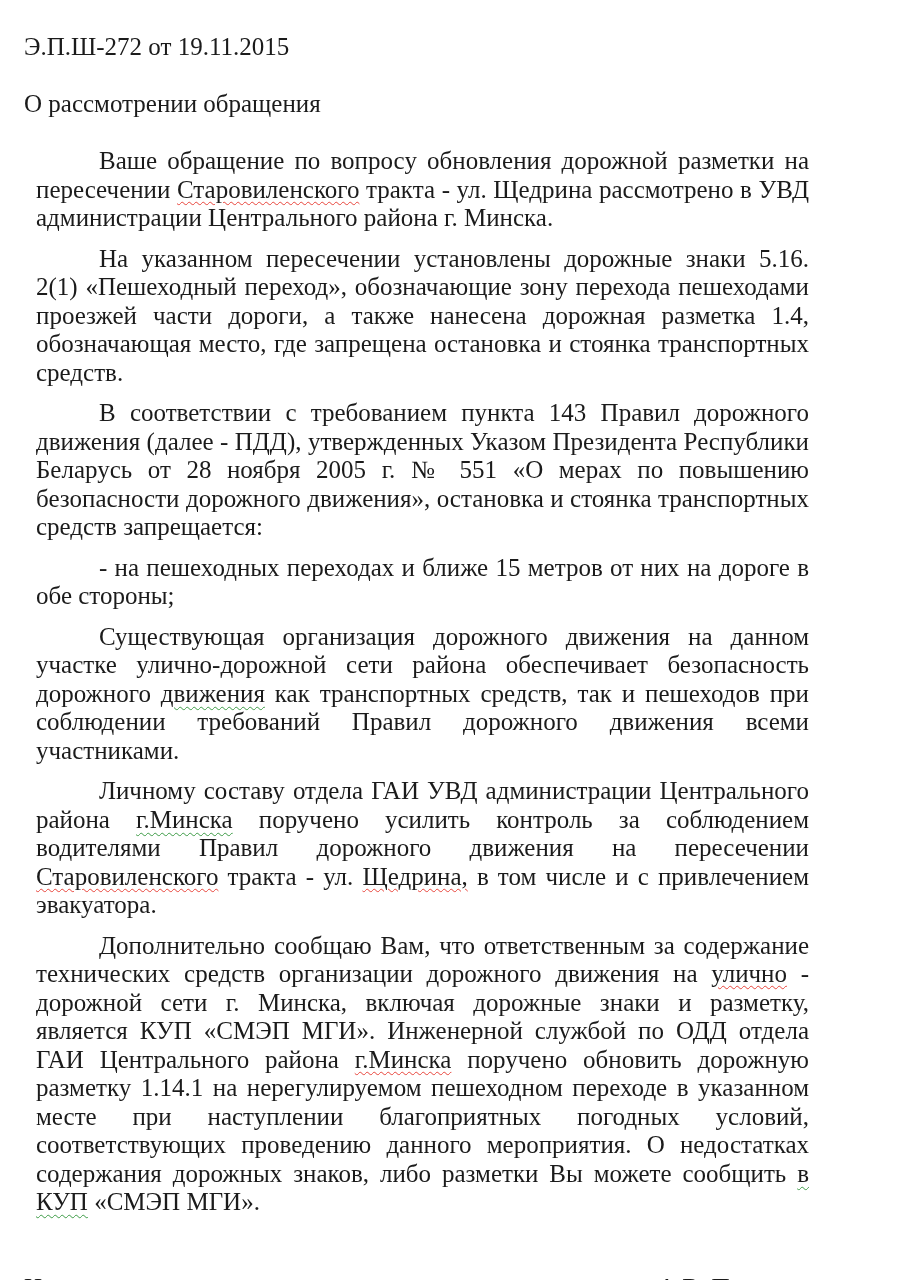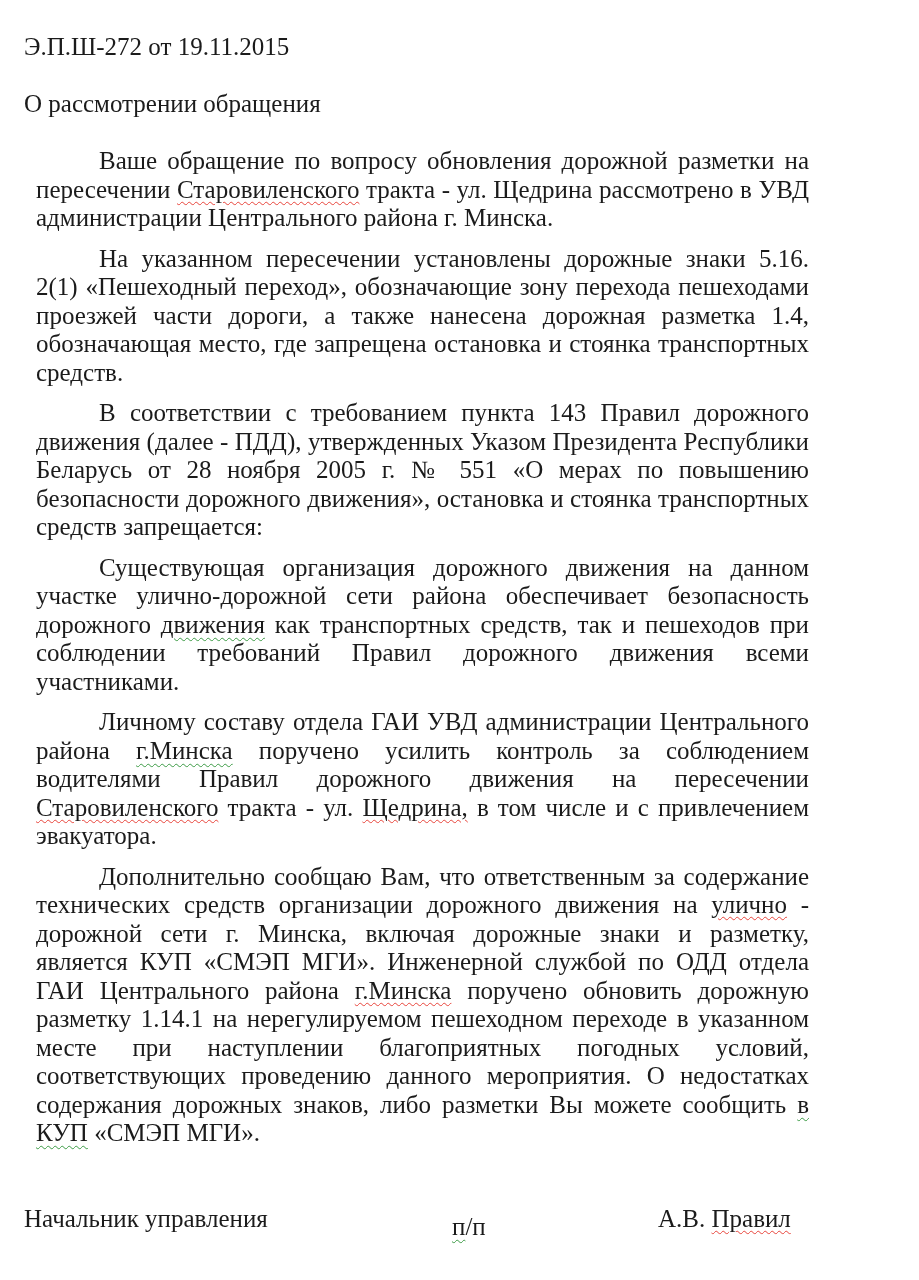--- a/index.html
+++ b/index.html
@@ -70,20 +70,21 @@
 <div class="page">
 
   <div class="ref-line">Э.П.Ш-272 от 19.11.2015</div>
 
   <div class="subject-line">О рассмотрении обращения</div>
 
   <div class="body-text" id="paragraphs-container">
       <p class="para"><span>Ваше обращение по вопросу обновления дорожной разметки на пересечении </span><span class="sp-red">Старовиленского</span><span> тракта - ул. Щедрина рассмотрено в УВД администрации Центрального района г. Минска.</span></p>
       <p class="para"><span>На указанном пересечении установлены дорожные знаки 5.16. 2(1) «Пешеходный переход», обозначающие зону перехода пешеходами проезжей части дороги, а также нанесена дорожная разметка 1.4, обозначающая место, где запрещена остановка и стоянка транспортных средств.</span></p>
       <p class="para"><span>В соответствии с требованием пункта 143 Правил дорожного движения (далее - ПДД), утвержденных Указом Президента Республики Беларусь от 28 ноября 2005 г. № 551 «О мерах по повышению безопасности дорожного движения», остановка и стоянка транспортных средств запрещается:</span></p>
+      <p class="para"><span>- на пешеходных переходах и ближе 15 метров от них на дороге в обе стороны;</span></p>
       <p class="para"><span>Существующая организация дорожного движения на данном участке улично-дорожной сети района обеспечивает безопасность дорожного </span><span class="sp-green">движения</span><span> как транспортных средств, так и пешеходов при соблюдении требований Правил дорожного движения всеми участниками.</span></p>
       <p class="para"><span>Личному составу отдела ГАИ УВД администрации Центрального района </span><span class="sp-green">г.Минска</span><span> поручено усилить контроль за соблюдением водителями Правил дорожного движения на пересечении </span><span class="sp-red">Старовиленского</span><span> тракта - ул. </span><span class="sp-red">Щедрина,</span><span> в том числе и с привлечением эвакуатора.</span></p>
       <p class="para"><span>Дополнительно сообщаю Вам, что ответственным за содержание технических средств организации дорожного движения на </span><span class="sp-red">улично</span><span> - дорожной сети г. Минска, включая дорожные знаки и разметку, является КУП «СМЭП МГИ». Инженерной службой по ОДД отдела ГАИ Центрального района </span><span class="sp-red">г.Минска</span><span> поручено обновить дорожную разметку 1.14.1 на нерегулируемом пешеходном переходе в указанном месте при наступлении благоприятных погодных условий, соответствующих проведению данного мероприятия. О недостатках содержания дорожных знаков, либо разметки Вы можете сообщить </span><span class="sp-green">в КУП</span><span> «СМЭП МГИ».</span></p>
     </div>
 
   <div class="signature-row">
     <span class="sig-position">Начальник управления</span>
     <span class="sig-seal"><span class="sp-green">п</span><span>/п</span></span>
     <span class="sig-name"><span>А.В. </span><span class="sp-red">Правил</span></span>
   </div>

